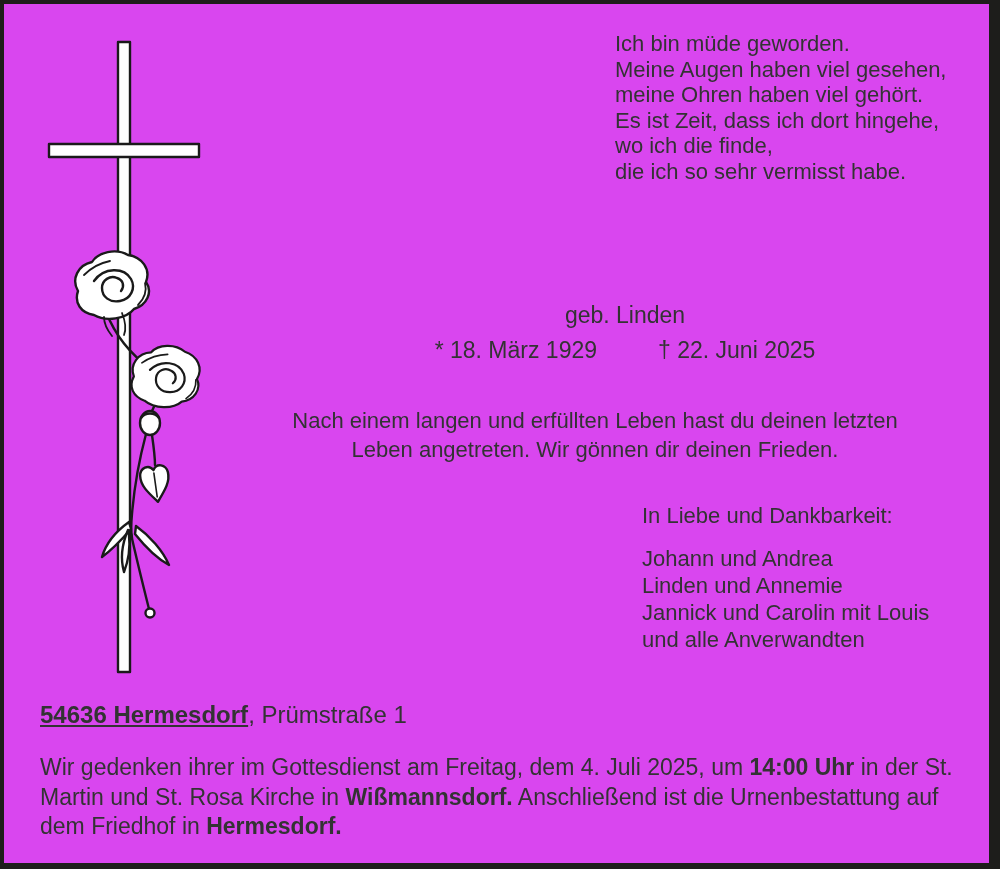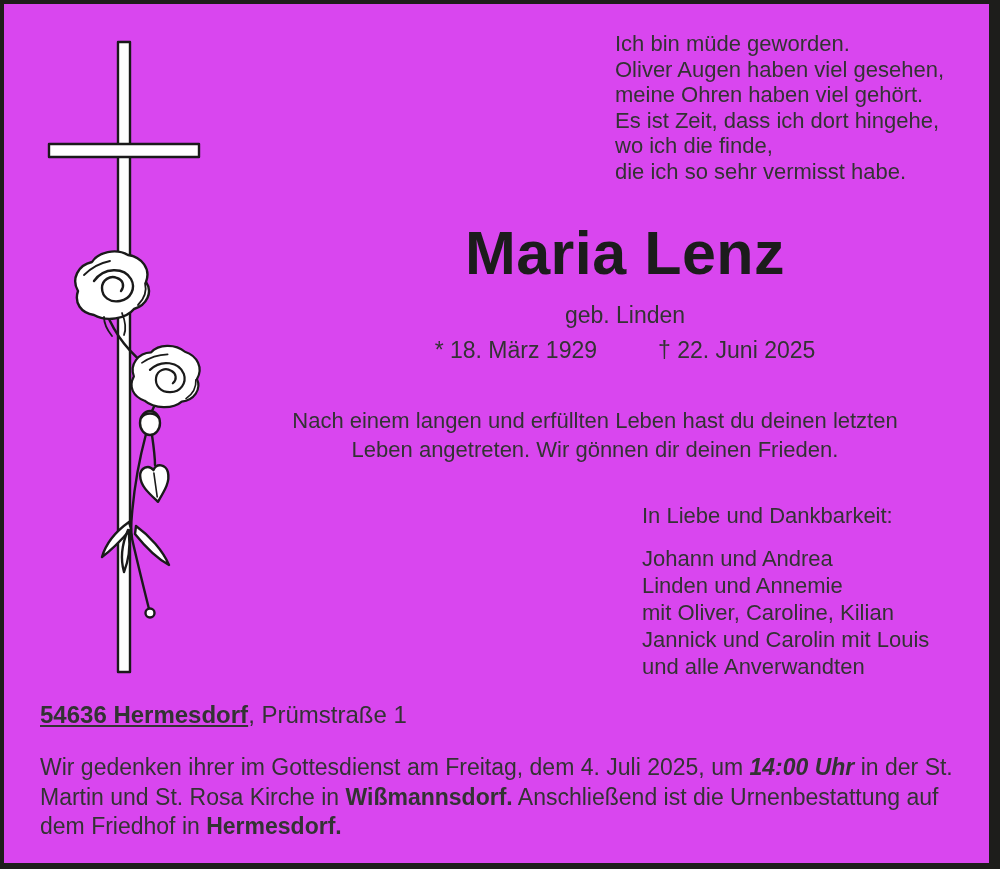--- a/index.html
+++ b/index.html
@@ -104,45 +104,43 @@
     <g transform="translate(129,348) rotate(10) scale(0.92)">
       <path d="M-34,2 C-41,-10 -34,-24 -20,-27 C-14,-37 4,-41 16,-34 C30,-32 39,-20 34,-7 C41,3 35,16 22,20 C14,30 -6,33 -18,26 C-31,24 -38,14 -34,2 Z"></path>
       <path fill="none" d="M-18,-8 C-8,-22 12,-22 19,-10 C24,-1 19,10 8,12 C-2,14 -10,8 -10,-1 C-10,-9 -2,-14 5,-11 C11,-9 13,-3 9,2"></path>
       <path fill="none" stroke-width="1.8" d="M-28,-14 C-20,-22 -12,-26 -2,-28"></path>
       <path fill="none" stroke-width="1.8" d="M26,16 C32,10 35,2 33,-6"></path>
     </g>
   </svg>
 
   <div class="abs poem">
       <div class="line">Ich bin müde geworden.</div>
-      <div class="line">Oliver Augen haben viel gesehen,</div>
+      <div class="line">Meine Augen haben viel gesehen,</div>
       <div class="line">meine Ohren haben viel gehört.</div>
       <div class="line">Es ist Zeit, dass ich dort hingehe,</div>
       <div class="line">wo ich die finde,</div>
       <div class="line">die ich so sehr vermisst habe.</div>
     </div>
 
-  <div class="abs center-col name">Maria Lenz</div>
   <div class="abs center-col maiden">geb. Linden</div>
   <div class="abs center-col dates">
     <span>* 18. März 1929</span>
     <span>† 22. Juni 2025</span>
   </div>
 
   <div class="abs tribute">
       <div class="line">Nach einem langen und erfüllten Leben hast du deinen letzten</div>
       <div class="line">Leben angetreten. Wir gönnen dir deinen Frieden.</div>
     </div>
 
   <div class="abs closing">In Liebe und Dankbarkeit:</div>
   <div class="abs mourners">
       <div class="line">Johann und Andrea</div>
       <div class="line">Linden und Annemie</div>
-      <div class="line">mit Oliver, Caroline, Kilian</div>
       <div class="line">Jannick und Carolin mit Louis</div>
       <div class="line">und alle Anverwandten</div>
     </div>
 
   <div class="abs address"><span style="font-weight: 700; text-decoration: underline;">54636 Hermesdorf</span><span>, Prümstraße 1</span></div>
 
-  <div class="abs service"><span>Wir gedenken ihrer im Gottesdienst am Freitag, dem 4. Juli 2025, um </span><span style="font-weight: 700; font-style: italic;">14:00 Uhr</span><span> in der St. Martin und St. Rosa Kirche in </span><span style="font-weight: 700;">Wißmannsdorf.</span><span> Anschließend ist die Urnenbestattung auf dem Friedhof in </span><span style="font-weight: 700;">Hermesdorf.</span></div>
+  <div class="abs service"><span>Wir gedenken ihrer im Gottesdienst am Freitag, dem 4. Juli 2025, um </span><span style="font-weight: 700;">14:00 Uhr</span><span> in der St. Martin und St. Rosa Kirche in </span><span style="font-weight: 700;">Wißmannsdorf.</span><span> Anschließend ist die Urnenbestattung auf dem Friedhof in </span><span style="font-weight: 700;">Hermesdorf.</span></div>
 
 </div>
 
 </body></html>

